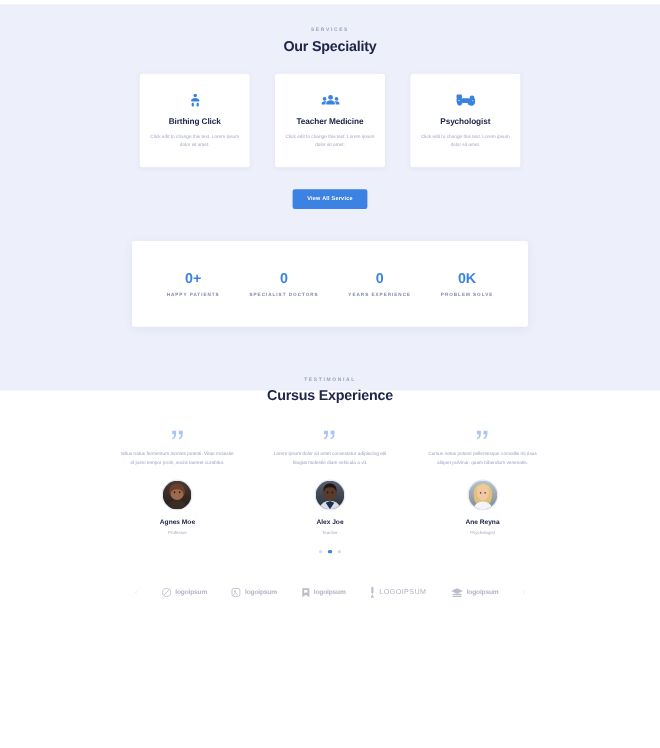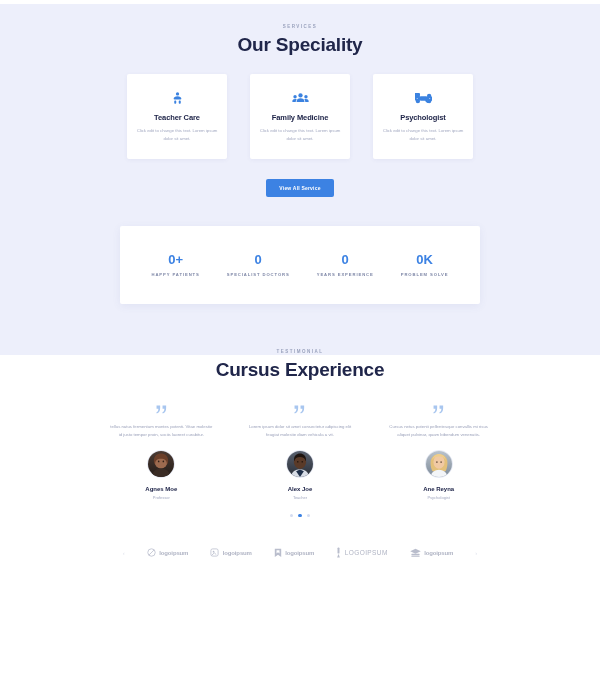--- a/index.html
+++ b/index.html
@@ -33,21 +33,21 @@
   .eyebrow {
     text-align: center;
     font-size: 4.5px;
     letter-spacing: 1.5px;
     color: #9aa2bd;
     font-weight: 700;
     text-transform: uppercase;
   }
   .sec-title {
     text-align: center;
-    font-size: 19px;
+    font-size: 13px;
     font-weight: 700;
     color: #20264a;
     letter-spacing: -0.2px;
     margin-top: 5px;
   }
 
   
   .services {
     width: 346px;
     margin: 18px auto 0;
@@ -247,35 +247,35 @@
 
     <div class="services" id="services-grid">
         <div class="card">
           <div class="card-icon">
             <svg width="15" height="15" viewBox="0 0 24 24" fill="currentColor">
               <circle cx="12" cy="4.6" r="2.6"></circle>
               <path d="M12 8.2c-3.4 0-6.2 2-6.2 4.1 0 .7.6 1.1 1.4 1.1h9.6c.8 0 1.4-.4 1.4-1.1 0-2.1-2.8-4.1-6.2-4.1z"></path>
               <path d="M8.4 15.1c-.9 0-1.6.7-1.6 1.6v2.2c0 .9.7 1.6 1.6 1.6s1.6-.7 1.6-1.6v-2.2c0-.9-.7-1.6-1.6-1.6zm7.2 0c-.9 0-1.6.7-1.6 1.6v2.2c0 .9.7 1.6 1.6 1.6s1.6-.7 1.6-1.6v-2.2c0-.9-.7-1.6-1.6-1.6z"></path>
             </svg>
           </div>
-          <div class="card-title">Teacher Care</div>
+          <div class="card-title">Birthing Click</div>
           <div class="card-desc">Click edit to change this text. Lorem ipsum dolor sit amet.</div>
         </div>
         <div class="card">
           <div class="card-icon">
             <svg width="17" height="13" viewBox="0 0 26 20" fill="currentColor">
               <circle cx="13" cy="5.3" r="3.3"></circle>
               <path d="M13 9.6c-3.3 0-6 1.9-6 4.2v1.5h12v-1.5c0-2.3-2.7-4.2-6-4.2z"></path>
               <circle cx="4.6" cy="7.4" r="2.6"></circle>
               <path d="M4.6 10.8c-2.3 0-4.1 1.4-4.1 3.1v1.4h5.3v-1.1c0-1.3.6-2.5 1.6-3.3-.8-.1-1.8-.1-2.8-.1z"></path>
               <circle cx="21.4" cy="7.4" r="2.6"></circle>
               <path d="M21.4 10.8c-1 0-2 0-2.8.1 1 .8 1.6 2 1.6 3.3v1.1h5.3v-1.4c0-1.7-1.8-3.1-4.1-3.1z"></path>
             </svg>
           </div>
-          <div class="card-title">Family Medicine</div>
+          <div class="card-title">Teacher Medicine</div>
           <div class="card-desc">Click edit to change this text. Lorem ipsum dolor sit amet.</div>
         </div>
         <div class="card">
           <div class="card-icon">
             <svg width="17" height="11" viewBox="0 0 26 17" fill="currentColor">
               <path d="M7.1 8.5h11.8M6 2.3a2.6 2.6 0 1 0-2.5 3.2A2.6 2.6 0 1 0 6 8.5m14 0a2.6 2.6 0 1 0 2.5 3 2.6 2.6 0 1 0-2.5-3.2" stroke="currentColor" stroke-width="3.4" fill="none" stroke-linecap="round"></path>
               <rect x="5.6" y="5.2" width="14.8" height="6.6" rx="3.3"></rect>
               <circle cx="4.3" cy="4.7" r="3.4"></circle>
               <circle cx="4.3" cy="12.3" r="3.4"></circle>
               <circle cx="21.7" cy="4.7" r="3.4"></circle>

